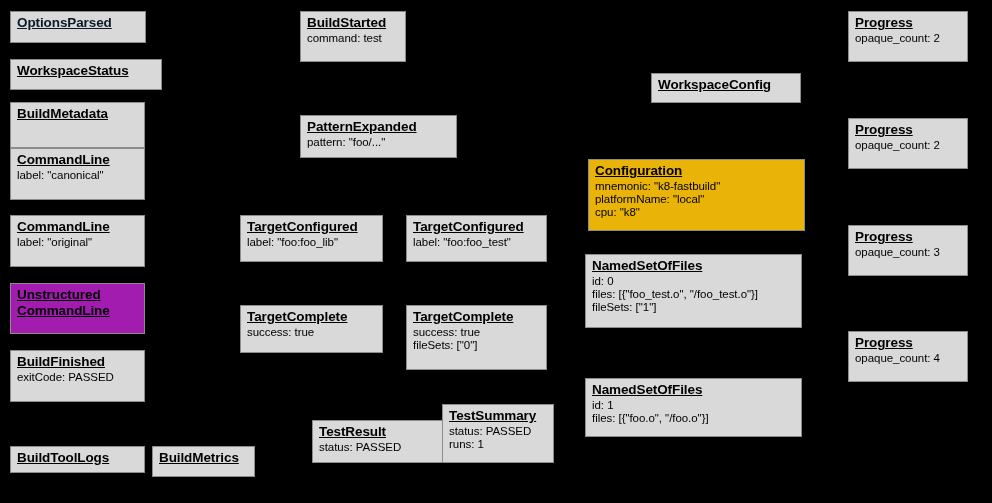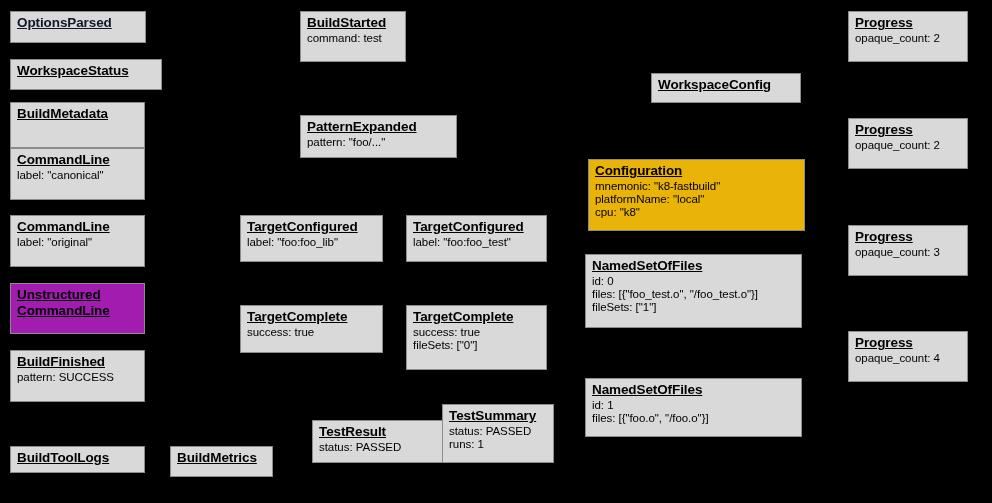--- a/index.html
+++ b/index.html
@@ -72,27 +72,27 @@
         <span class="node-field">label: "original"</span>
       </span>
     </div>
     <div class="node title-only" style="left: 10px; top: 283px; width: 135px; height: 51px; background: #a21caf; border-color: rgb(140, 140, 140); color: rgb(0, 0, 0);">
       <span class="node-title">Unstructured
 CommandLine</span>
     </div>
     <div class="node" style="left: 10px; top: 350px; width: 135px; height: 52px; background: rgb(217, 217, 217); border-color: rgb(140, 140, 140); color: rgb(0, 0, 0);">
       <span class="node-title">BuildFinished</span>
       <span class="node-fields">
-        <span class="node-field">pattern: SUCCESS</span>
+        <span class="node-field">exitCode: PASSED</span>
       </span>
     </div>
     <div class="node title-only" style="left: 10px; top: 446px; width: 135px; height: 27px; background: rgb(217, 217, 217); border-color: rgb(140, 140, 140); color: rgb(0, 0, 0);">
       <span class="node-title">BuildToolLogs</span>
     </div>
-    <div class="node title-only" style="left: 170px; top: 446px; width: 103px; height: 31px; background: rgb(217, 217, 217); border-color: rgb(140, 140, 140); color: rgb(0, 0, 0);">
+    <div class="node title-only" style="left: 152px; top: 446px; width: 103px; height: 31px; background: rgb(217, 217, 217); border-color: rgb(140, 140, 140); color: rgb(0, 0, 0);">
       <span class="node-title">BuildMetrics</span>
     </div>
     <div class="node" style="left: 300px; top: 11px; width: 106px; height: 51px; background: rgb(217, 217, 217); border-color: rgb(140, 140, 140); color: rgb(0, 0, 0);">
       <span class="node-title">BuildStarted</span>
       <span class="node-fields">
         <span class="node-field">command: test</span>
       </span>
     </div>
     <div class="node" style="left: 300px; top: 115px; width: 157px; height: 43px; background: rgb(217, 217, 217); border-color: rgb(140, 140, 140); color: rgb(0, 0, 0);">
       <span class="node-title">PatternExpanded</span>

